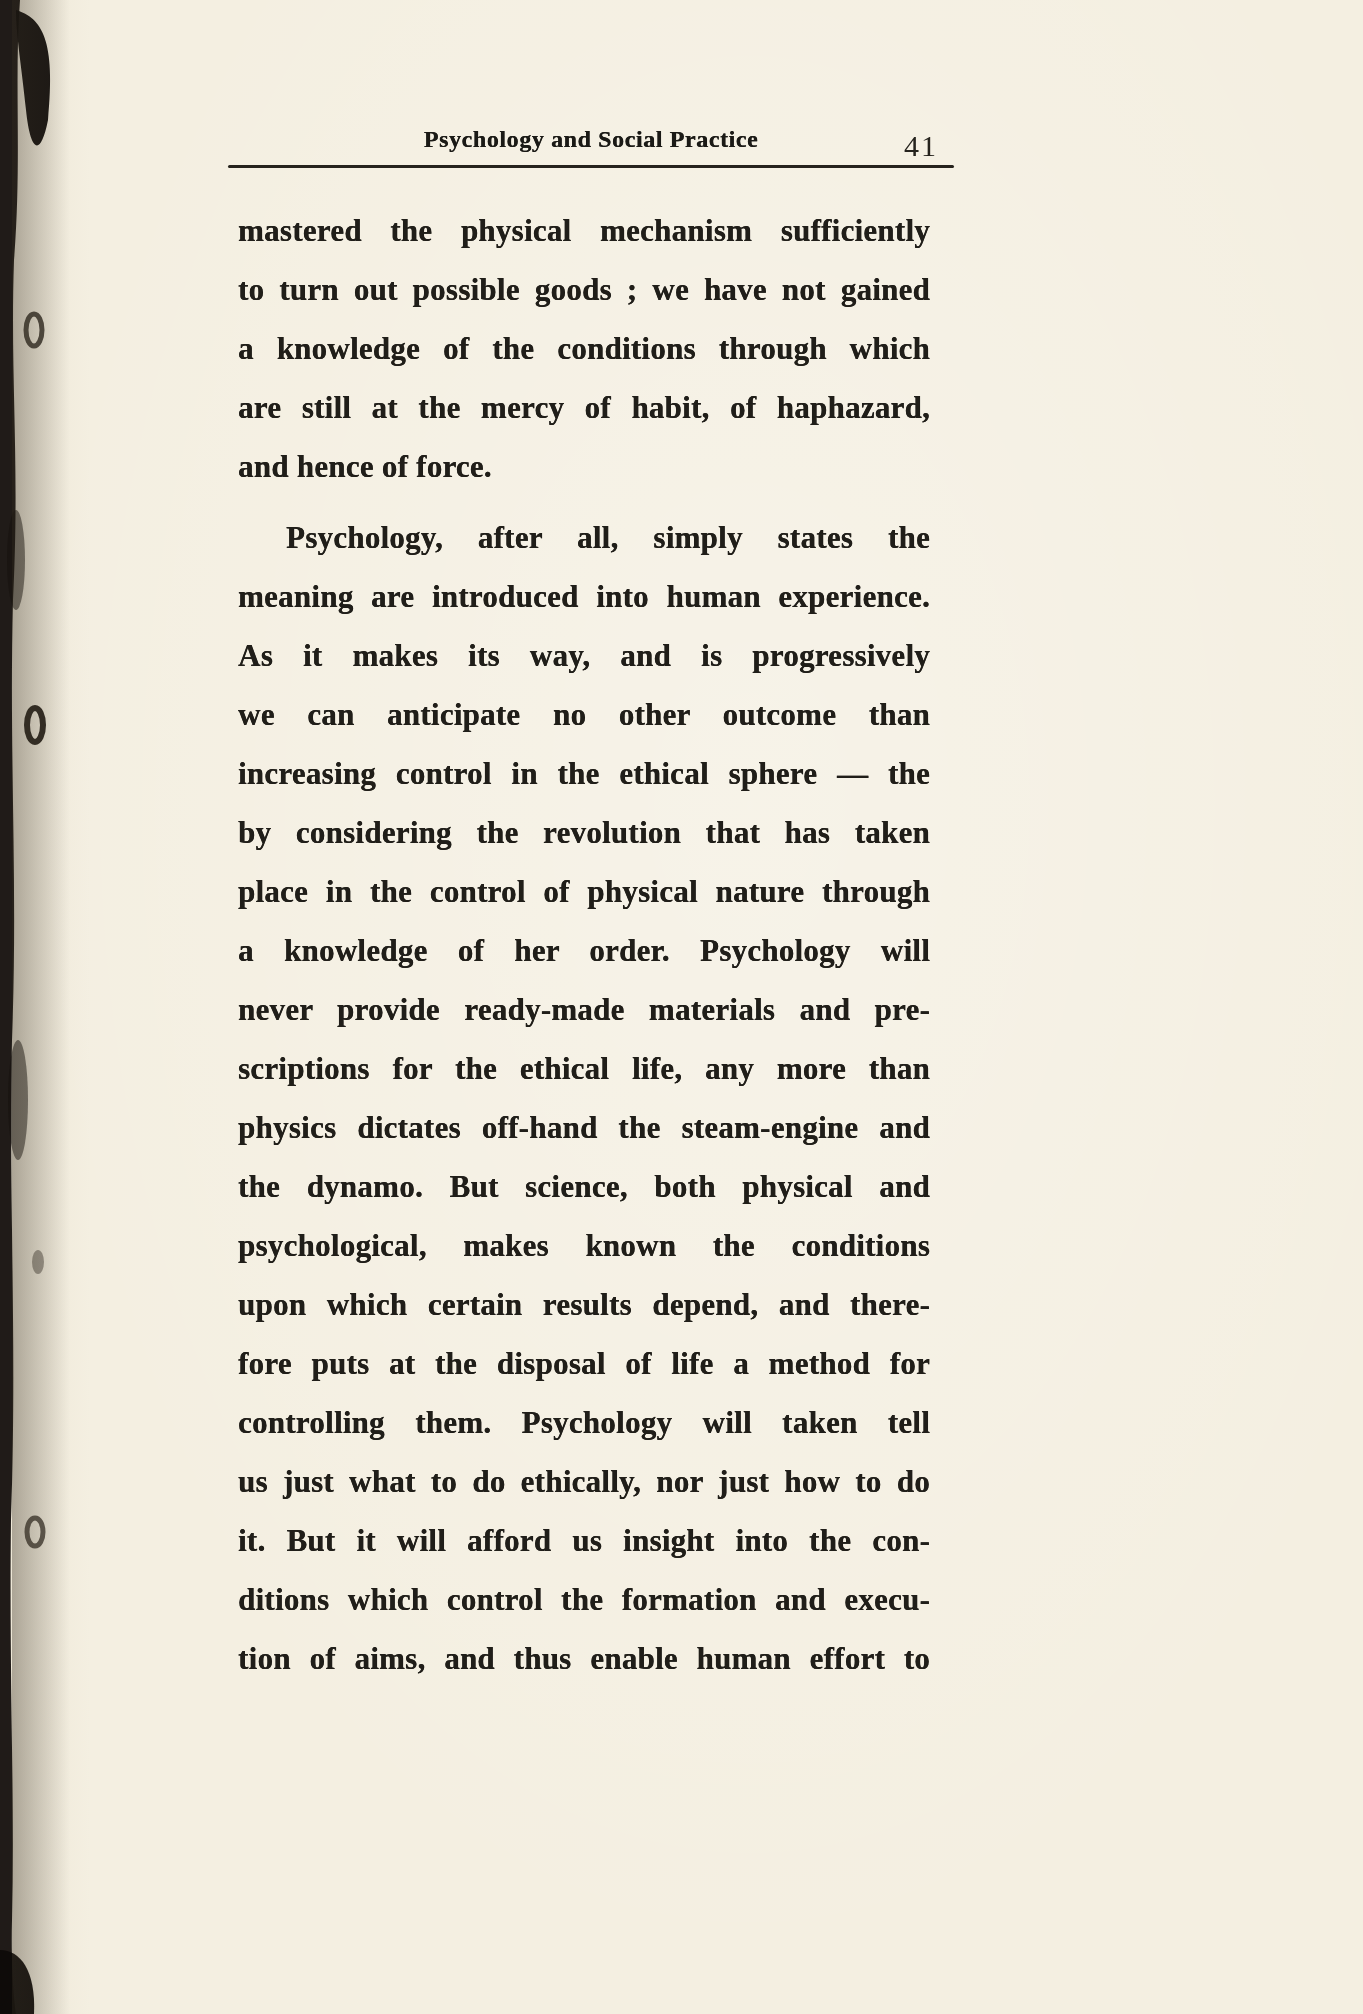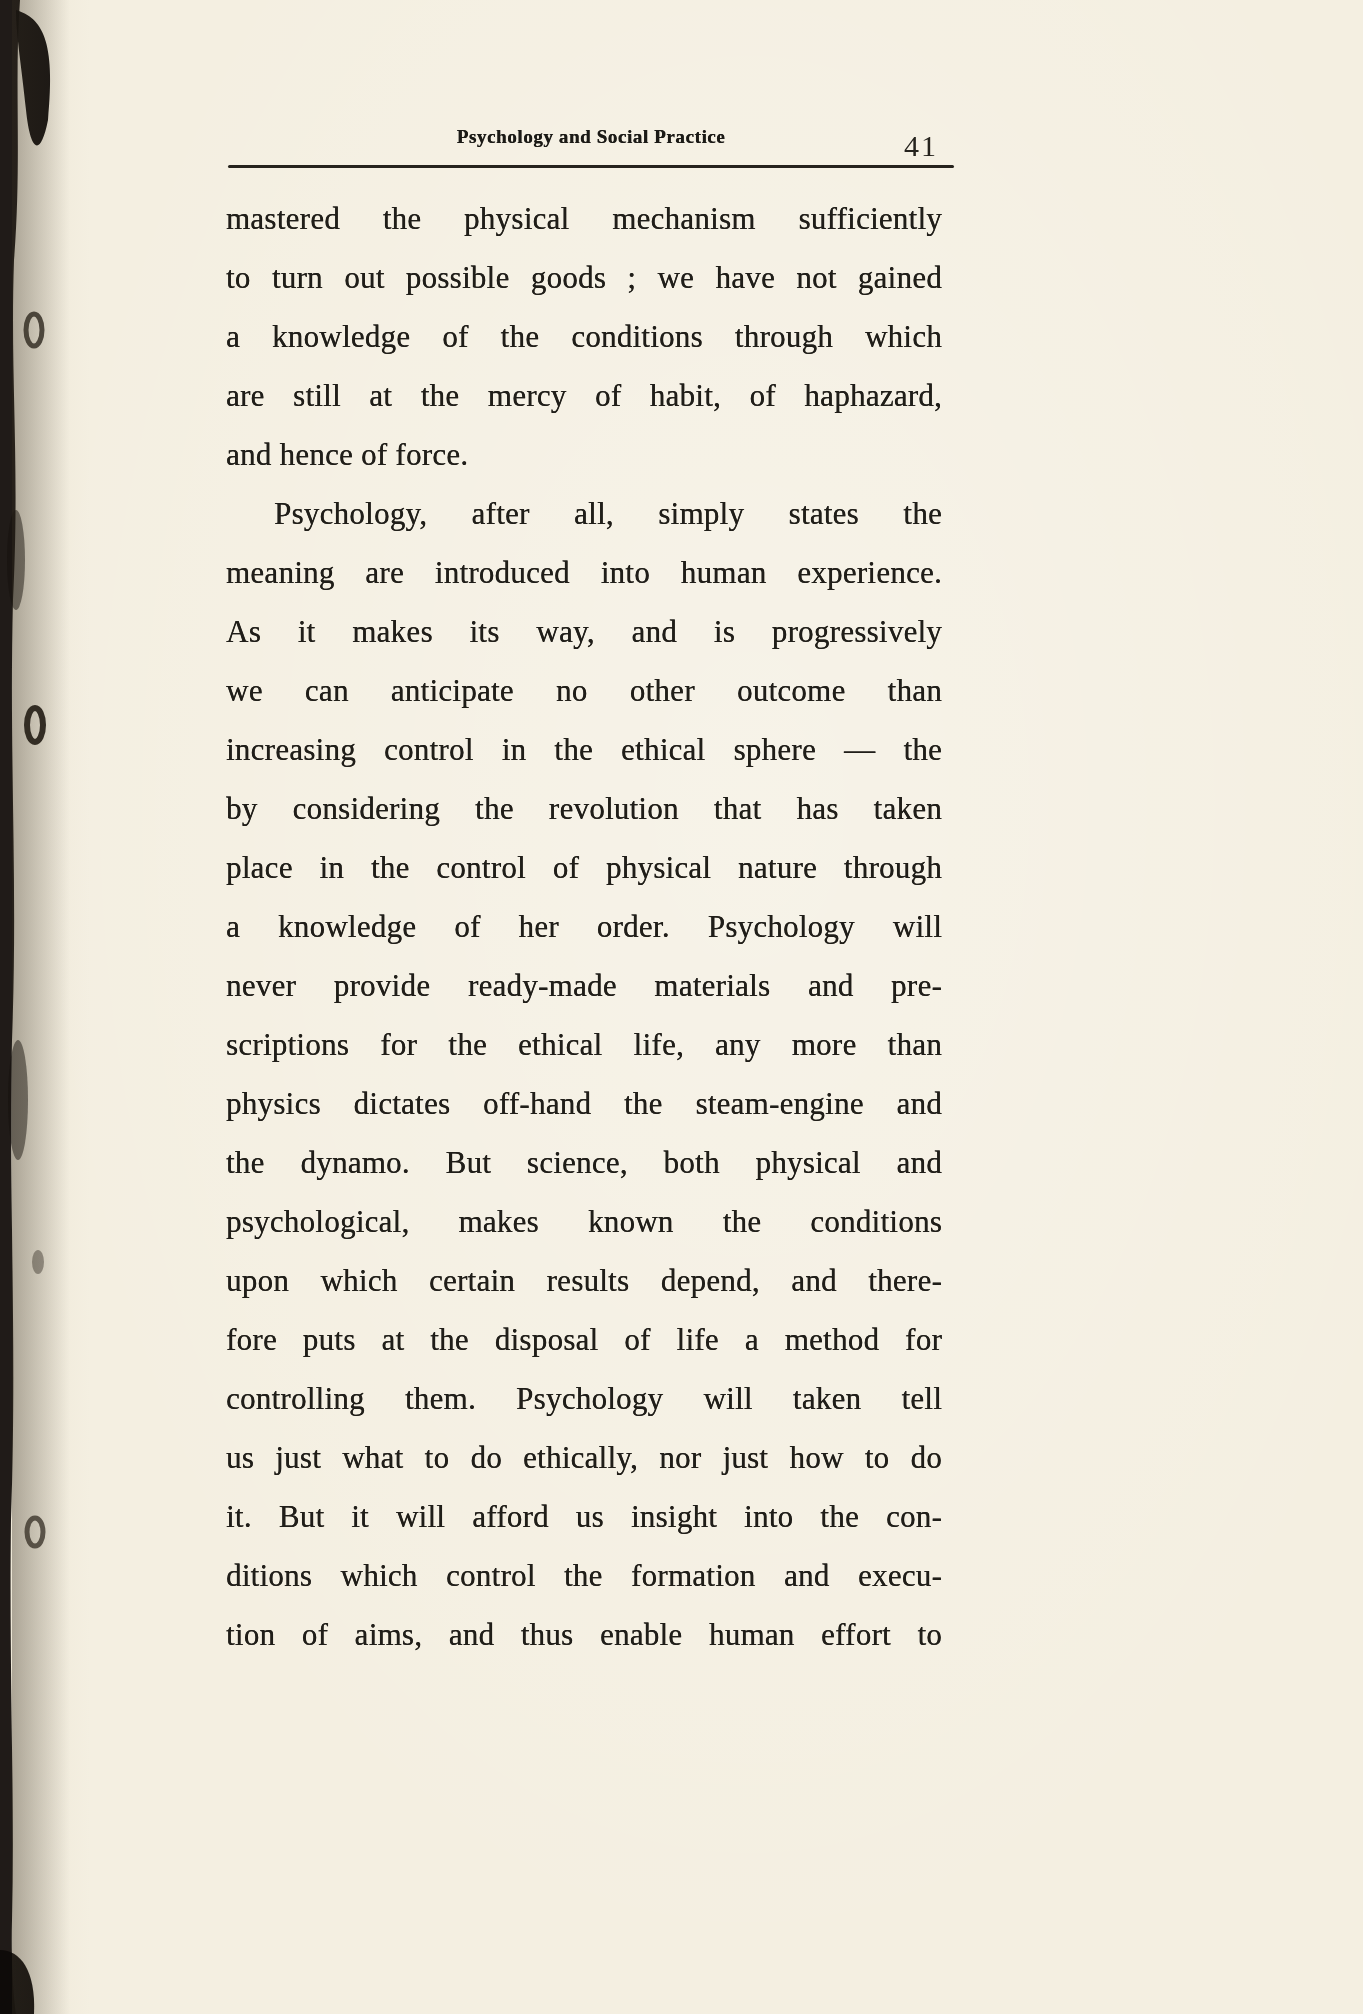--- a/index.html
+++ b/index.html
@@ -32,21 +32,21 @@
     top: 124px;
     width: 722px;
     height: 36px;
   }
   .title {
     position: absolute;
     left: 50%;
     transform: translateX(-50%);
     top: 2px;
     font-weight: bold;
-    font-size: 19px;
+    font-size: 24px;
     letter-spacing: 0.6px;
     white-space: nowrap;
     color: #1b1a16;
     text-shadow: 0.3px 0 0 currentColor;
   }
   .pagenum {
     position: absolute;
     right: 14px;
     top: 5px;
     font-size: 30px;
@@ -64,21 +64,21 @@
   }
   .body {
     position: absolute;
     left: 226px;
     top: 189px;
     width: 716px;
     font-size: 31px;
     line-height: 59px;
     text-shadow: 0.25px 0 0 currentColor;
   }
-  .paragraph { margin: 0; }
+  .paragraph { margin: 12px; font-weight: bold; }
   .line {
     text-align: justify;
     text-align-last: justify;
     letter-spacing: 0.25px;
     white-space: normal;
   }
   .line.indent { padding-left: 48px; }
   .line.no-justify { text-align-last: left; }
 </style>
 </head>

